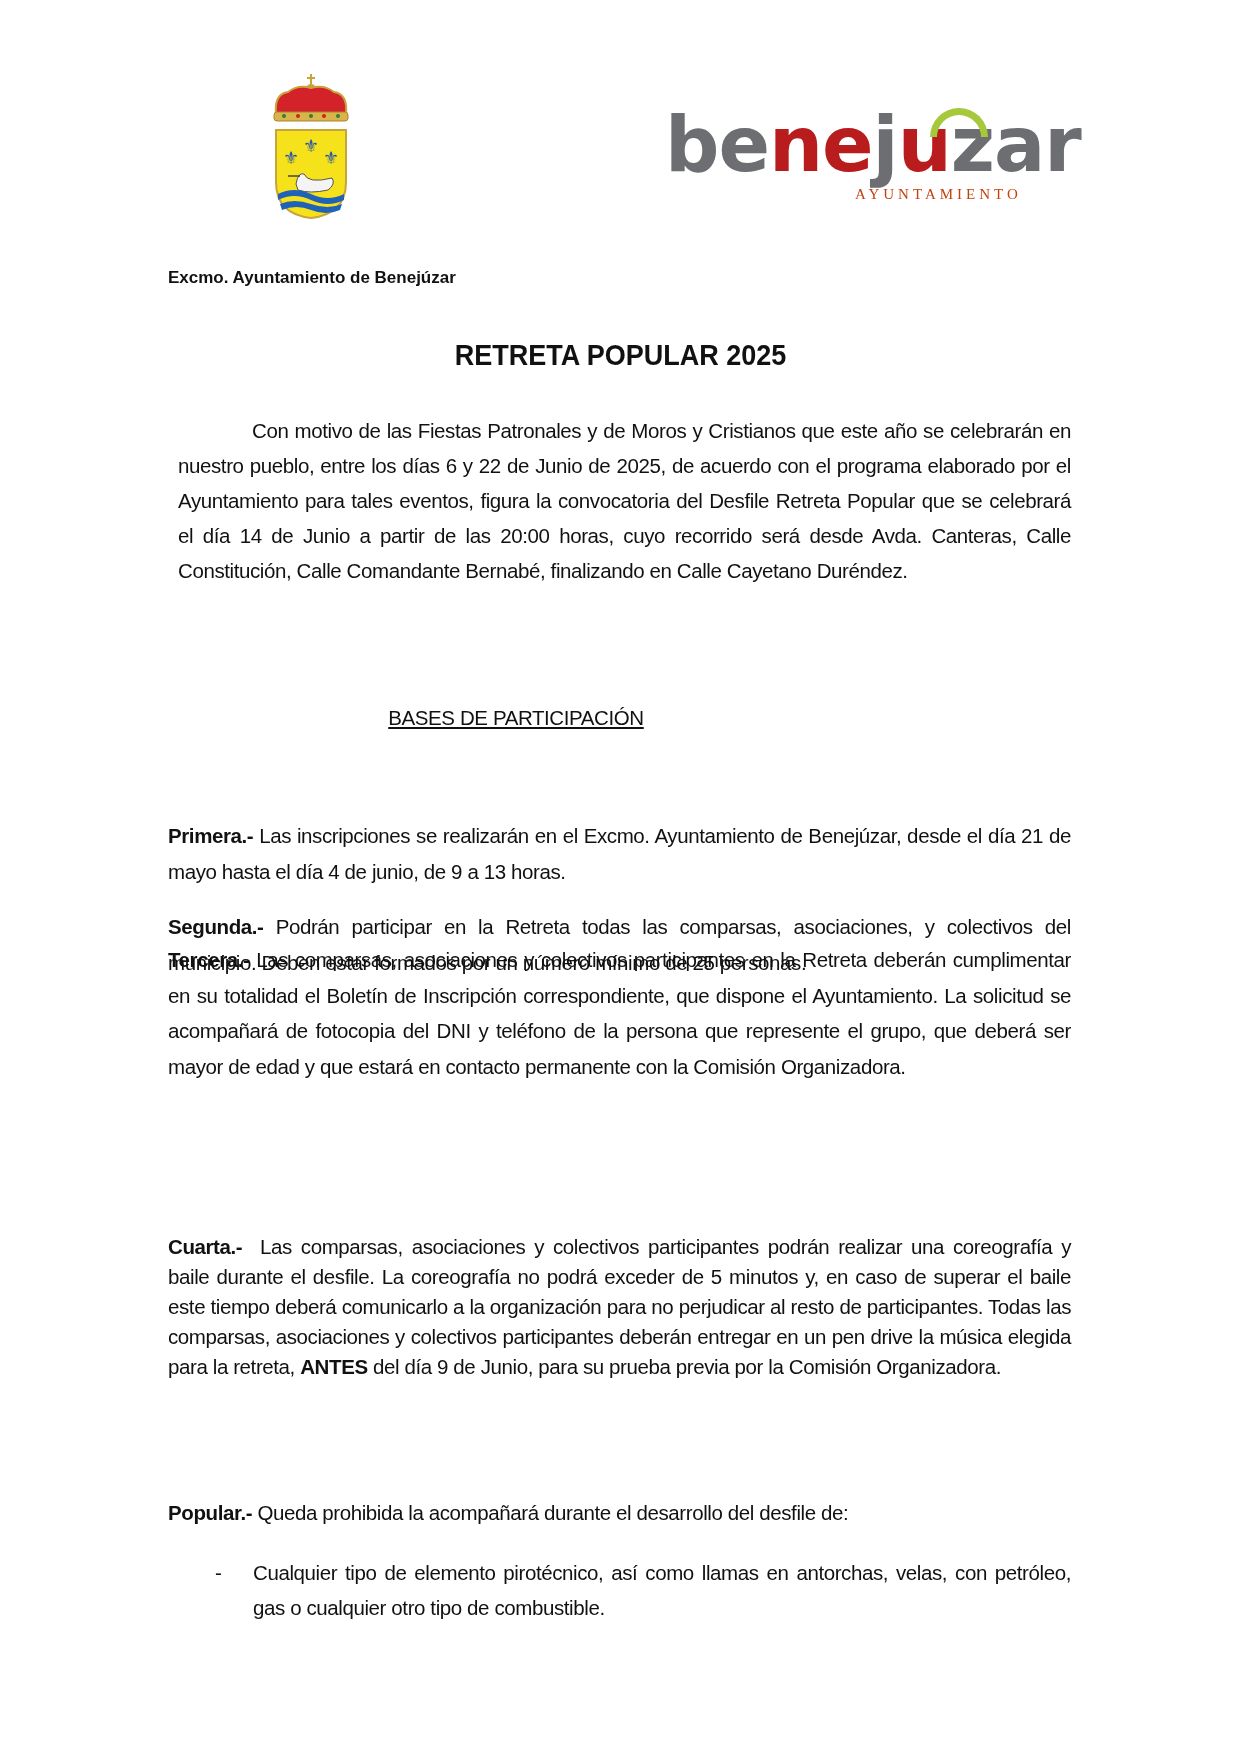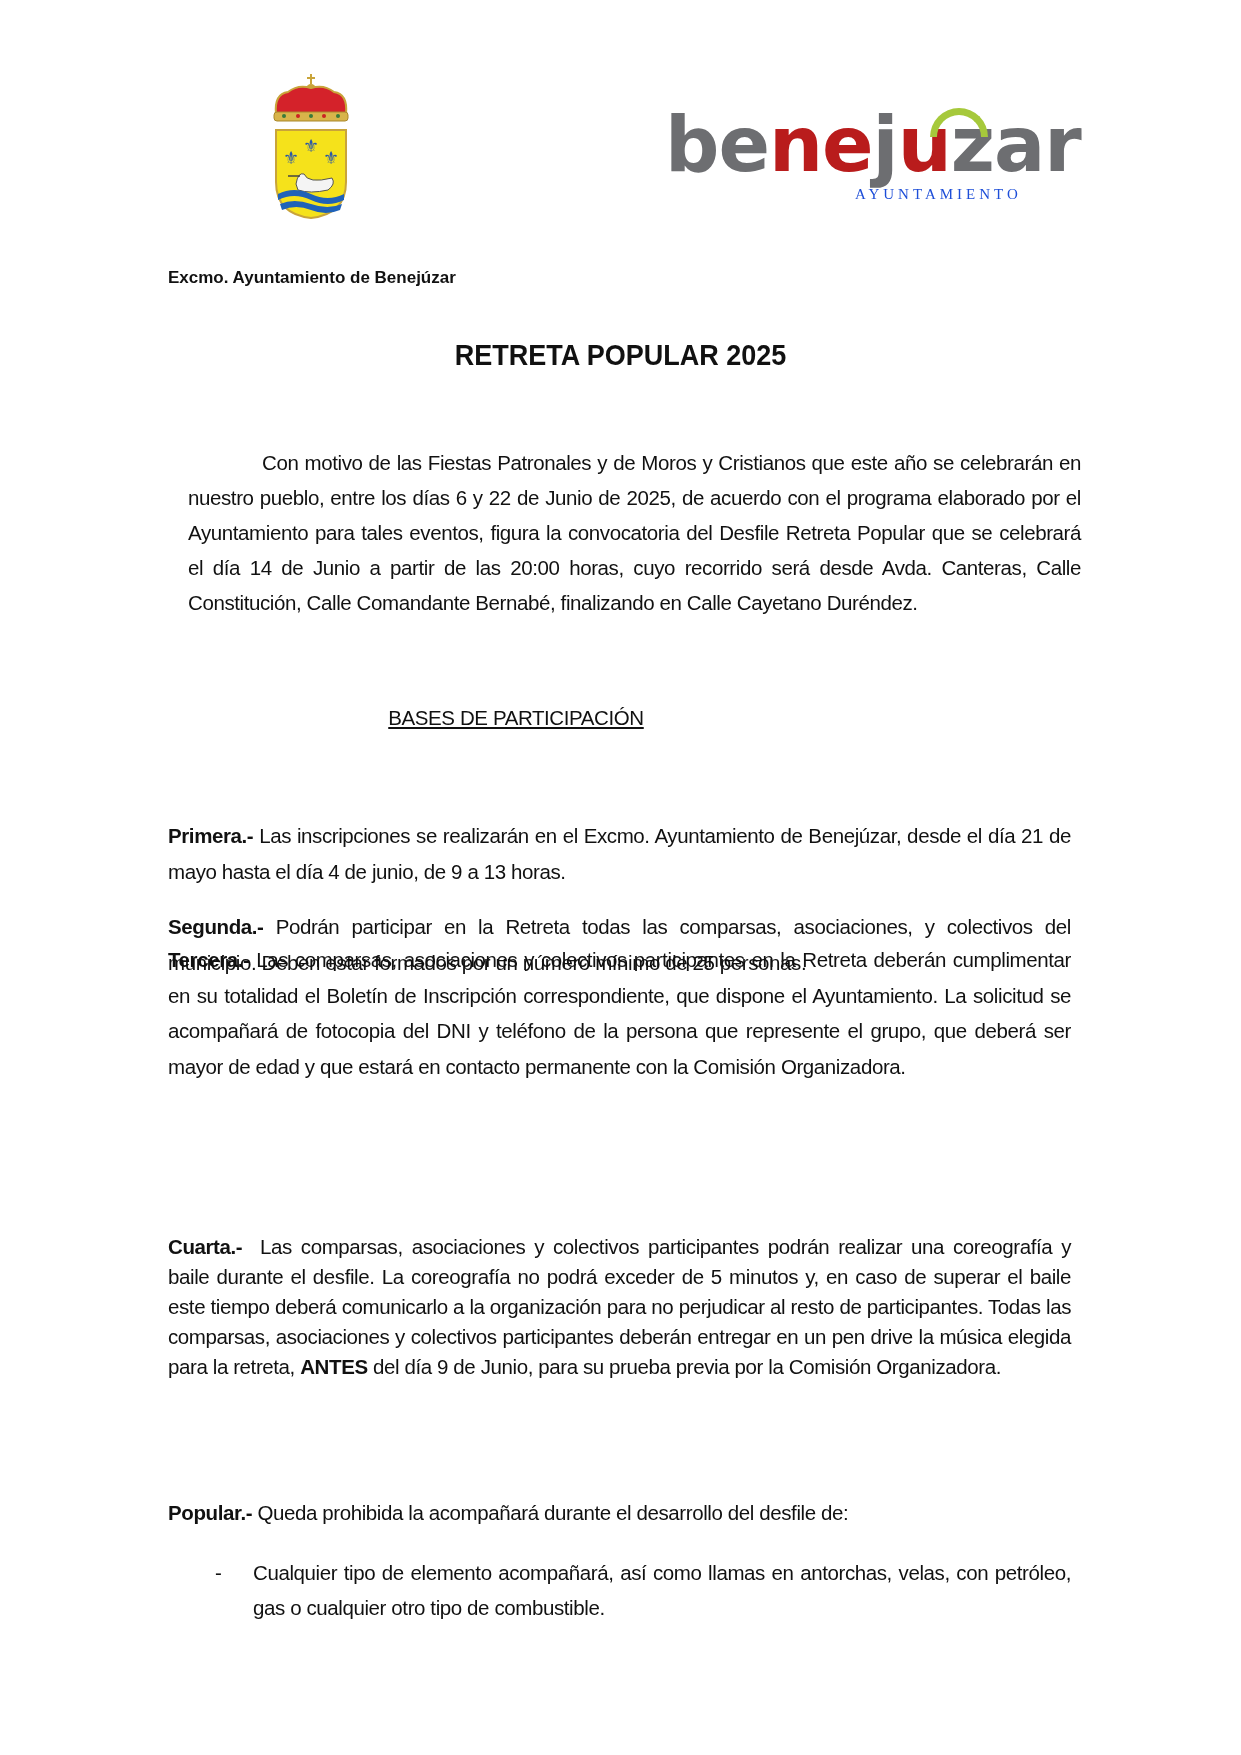--- a/index.html
+++ b/index.html
@@ -3,24 +3,24 @@
 <meta charset="utf-8">
 <style>
   html, body { margin: 0; padding: 0; background: #ffffff; }
   body { width: 1241px; height: 1755px; position: relative; overflow: hidden; font-family: "Liberation Sans", sans-serif; color: #111; }
   .coat { position: absolute; left: 270px; top: 72px; width: 82px; height: 148px; }
   .excmo { position: absolute; left: 168px; top: 224px; font-size: 17px; font-weight: bold; color: #111; margin-top: 44px; }
   .logo { position: absolute; left: 665px; top: 100px; width: 400px; height: 110px; }
   .logo-word { position: absolute; left: 0; top: 0; font-family: "DejaVu Sans", sans-serif; font-weight: bold; font-size: 76px; letter-spacing: -1px; line-height: 90px; color: #6d6e71; }
   .logo-word .light { color: #b91c1c; }
   .logo-arc { position: absolute; left: 265px; top: 8px; width: 44px; height: 22px; border: 7px solid #a6c93b; border-bottom: none; border-radius: 30px 30px 0 0; }
-  .logo-sub { position: absolute; left: 190px; top: 86px; font-family: "Liberation Serif", serif; font-size: 15px; letter-spacing: 4px; color: #1d4ed8; }
+  .logo-sub { position: absolute; left: 190px; top: 86px; font-family: "Liberation Serif", serif; font-size: 15px; letter-spacing: 4px; color: #c2410c; }
 
   .title { position: absolute; left: 0; width: 1241px; top: 338px; text-align: center; font-family: "Liberation Sans Narrow", "Liberation Sans", sans-serif; font-weight: bold; font-size: 30px; transform: scaleX(0.9); }
-  .para { position: absolute; left: 188px; width: 893px; font-size: 20.5px; line-height: 35px; text-align: justify; font-family: "Liberation Sans", sans-serif; letter-spacing: -0.4px; margin-top: 32px; }
+  .para { position: absolute; left: 178px; width: 893px; font-size: 20.5px; line-height: 35px; text-align: justify; font-family: "Liberation Sans", sans-serif; letter-spacing: -0.4px; }
   .intro { top: 413px; text-indent: 74px; }
   .bases { position: absolute; left: 0; width: 1032px; top: 706px; text-align: center; font-size: 20.5px; text-decoration: underline; letter-spacing: -0.4px; }
   .rule { position: absolute; left: 168px; width: 903px; font-size: 20.5px; line-height: 35.5px; text-align: justify; letter-spacing: -0.4px; }
   .rule b { font-weight: bold; margin-top: 48px; }
   .r1 { top: 818px; }
   .r2 { top: 909px; }
   .r3 { top: 942px; }
   .r4 { top: 1232px; line-height: 30px; }
   .r5 { top: 1495px; }
   .bullet { position: absolute; left: 215px; top: 1555px; width: 856px; font-size: 20.5px; line-height: 35px; letter-spacing: -0.4px; }
@@ -70,14 +70,14 @@
 <div class="bases">BASES DE PARTICIPACIÓN</div>
 
 <div class="rule r1"><b>Primera.-</b><span> Las inscripciones se realizarán en el Excmo. Ayuntamiento de Benejúzar, desde el día 21 de mayo hasta el día 4 de junio, de 9 a 13 horas.</span></div>
 <div class="rule r2"><b>Segunda.-</b><span> Podrán participar en la Retreta todas las comparsas, asociaciones, y colectivos del municipio. Deben estar formados por un número mínimo de 25 personas.</span></div>
 <div class="rule r3"><b>Tercera.-</b><span> Las comparsas, asociaciones y colectivos participantes en la Retreta deberán cumplimentar en su totalidad el Boletín de Inscripción correspondiente, que dispone el Ayuntamiento. La solicitud se acompañará de fotocopia del DNI y teléfono de la persona que represente el grupo, que deberá ser mayor de edad y que estará en contacto permanente con la Comisión Organizadora.</span></div>
 <div class="rule r4"><b>Cuarta.-</b><span style="white-space: pre-wrap;">  Las comparsas, asociaciones y colectivos participantes podrán realizar una coreografía y baile durante el desfile. La coreografía no podrá exceder de 5 minutos y, en caso de superar el baile este tiempo deberá comunicarlo a la organización para no perjudicar al resto de participantes. Todas las comparsas, asociaciones y colectivos participantes deberán entregar en un pen drive la música elegida para la retreta, </span><b>ANTES</b><span> del día 9 de Junio, para su prueba previa por la Comisión Organizadora.</span></div>
 <div class="rule r5"><b>Popular.-</b><span> Queda prohibida la acompañará durante el desarrollo del desfile de:</span></div>
 
 <div class="bullet">
   <span class="dash">-</span>
-  <span class="btext">Cualquier tipo de elemento acompañará, así como llamas en antorchas, velas, con petróleo, gas o cualquier otro tipo de combustible.</span>
+  <span class="btext">Cualquier tipo de elemento pirotécnico, así como llamas en antorchas, velas, con petróleo, gas o cualquier otro tipo de combustible.</span>
 </div>
 
 </body></html>

